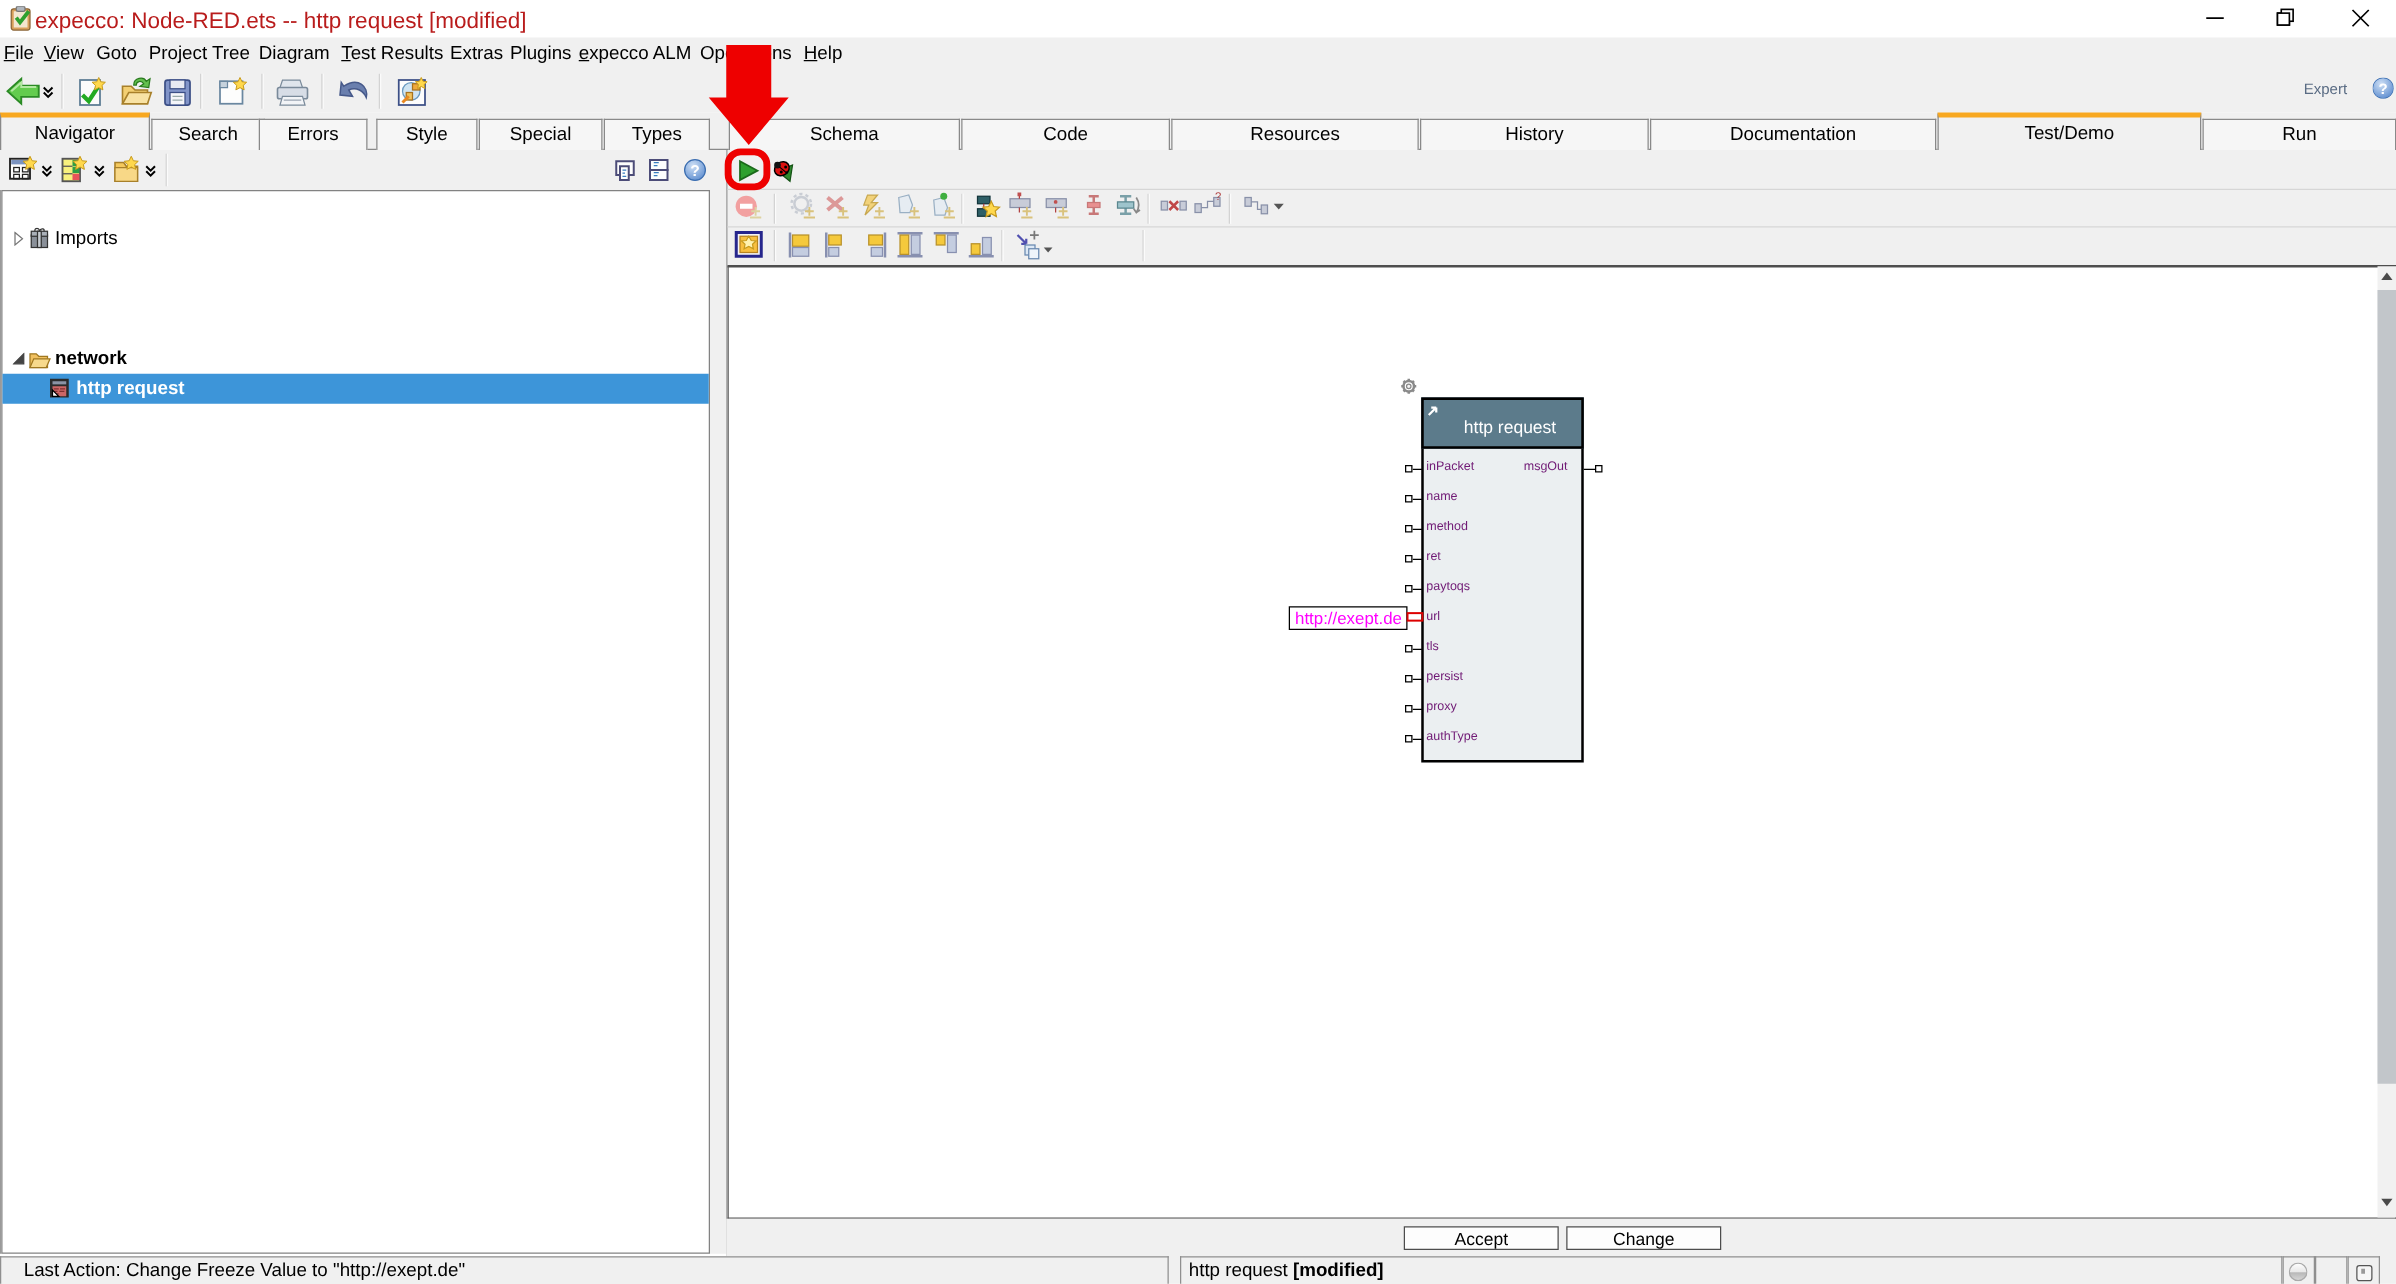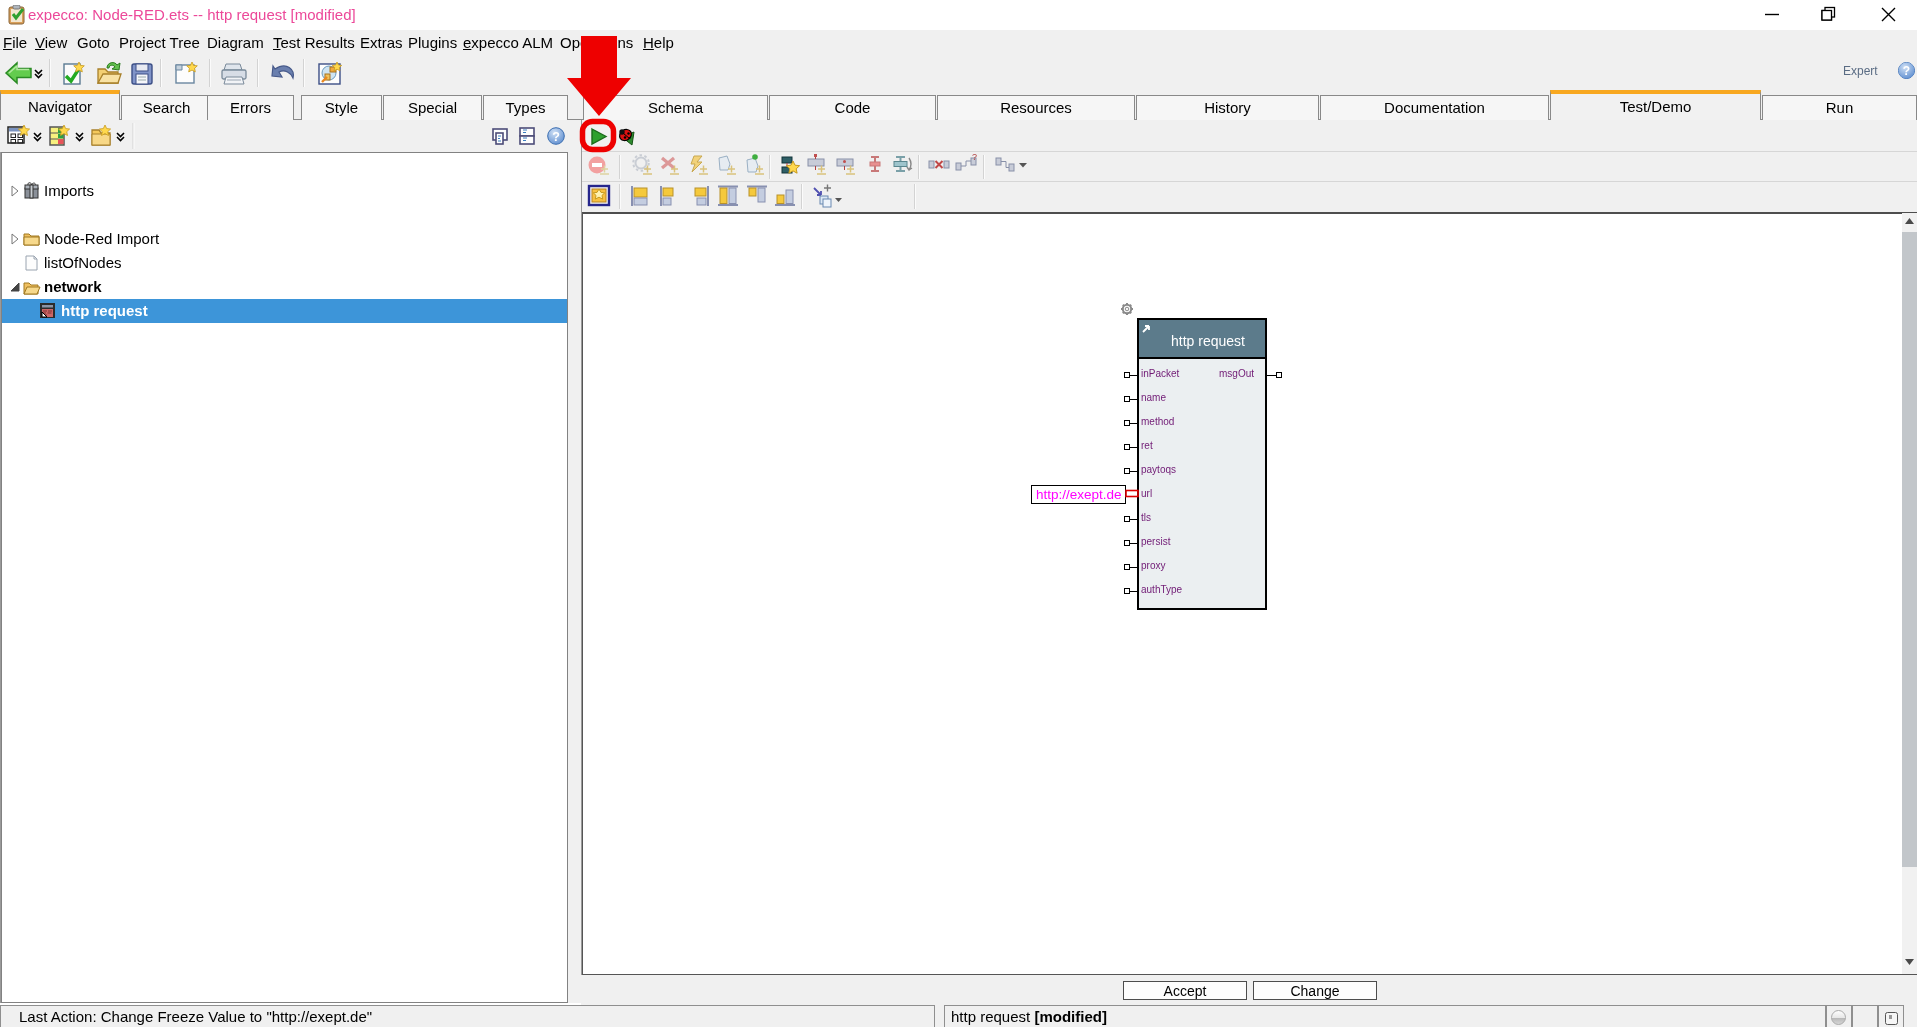--- a/index.html
+++ b/index.html
@@ -3,21 +3,21 @@
 <meta charset="utf-8">
 <style>
 * { margin:0; padding:0; box-sizing:border-box; }
 html,body { width:1917px; height:1027px; overflow:hidden; background:#fff;
   font-family:"Liberation Sans", sans-serif; }
 .abs { position:absolute; }
 #root { position:absolute; left:0; top:0; width:1917px; height:1027px; }
 
 
 #titlebar { left:0; top:0; width:1917px; height:30px; background:#ffffff; }
-#title-text { left:28px; top:6px; font-size:15px; color:#ec4899; }
+#title-text { left:28px; top:6px; font-size:18px; color:#b91c1c; }
 
 #menubar { left:0; top:30px; width:1917px; height:26px; background:#f0f0f0;
   font-size:15px; color:#000; }
 #menubar span.mi { position:absolute; top:4px; }
 
 #toolbar { left:0; top:56px; width:1917px; height:34px; background:#f0f0f0; }
 .tsep { position:absolute; top:3px; width:2px; height:28px;
   border-left:1px solid #d3d3d3; border-right:1px solid #fbfbfb; }
 
 #tabrow { left:0; top:90px; width:1917px; height:30px; background:#f0f0f0; }
@@ -233,37 +233,20 @@
       <svg class="abs" style="left:9px;top:6px" width="8" height="12">
           <path d="M1 1 L7 6 L1 11 Z" fill="#fff" stroke="#777"></path>
         </svg>
       <svg class="abs" style="left:21px;top:3px" width="17" height="17" viewBox="0 0 17 17">
         <rect x="2" y="6" width="13" height="10" fill="#8a9099" stroke="#333"></rect>
         <rect x="2" y="3" width="13" height="4" fill="#aab0b8" stroke="#333"></rect>
         <rect x="7" y="3" width="3" height="13" fill="#c8cdd2" stroke="#333"></rect>
         <path d="M5 3 C4 0,9 0,8.5 3 M8.5 3 C9.5 0,13.5 1,12 3" stroke="#333" fill="none"></path>
       </svg>
       <span class="txt" style="left:42px">Imports</span>
-    </div>
-    <div class="trow" style="top:74px">
-      <svg class="abs" style="left:9px;top:6px" width="8" height="12">
-          <path d="M1 1 L7 6 L1 11 Z" fill="#fff" stroke="#777"></path>
-        </svg>
-      <svg class="abs" style="left:21px;top:4px" width="17" height="15" viewBox="0 0 17 15">
-        <path d="M1 3 L6 3 L8 5 L16 5 L16 14 L1 14 Z" fill="#f0c060" stroke="#a07820"></path>
-        <path d="M1 6 L16 6 L16 14 L1 14 Z" fill="#f7d98c" stroke="#a07820"></path>
-      </svg>
-      <span class="txt" style="left:42px">Node-Red Import</span>
-    </div>
-    <div class="trow" style="top:98px">
-      <svg class="abs" style="left:23px;top:4px" width="13" height="16" viewBox="0 0 13 16">
-        <path d="M1 1 L9 1 L12 4 L12 15 L1 15 Z" fill="#fdfdfd" stroke="#9aa4b0"></path>
-        <path d="M9 1 L9 4 L12 4" fill="none" stroke="#9aa4b0"></path>
-      </svg>
-      <span class="txt" style="left:42px">listOfNodes</span>
     </div>
     <div class="trow" style="top:122px">
       <svg class="abs" style="left:8px;top:7px" width="10" height="10">
           <path d="M9 1 L9 9 L1 9 Z" fill="#444" stroke="#444"></path>
         </svg>
       <svg class="abs" style="left:21px;top:5px" width="18" height="15" viewBox="0 0 18 15">
         <path d="M1 3 L6 3 L8 5 L15 5 L15 14 L1 14 Z" fill="#f0c060" stroke="#a07820"></path>
         <path d="M4 7 L17 7 L14 14 L1 14 Z" fill="#f7d98c" stroke="#a07820"></path>
       </svg>
       <span class="txt" style="left:42px; font-weight:bold">network</span>

